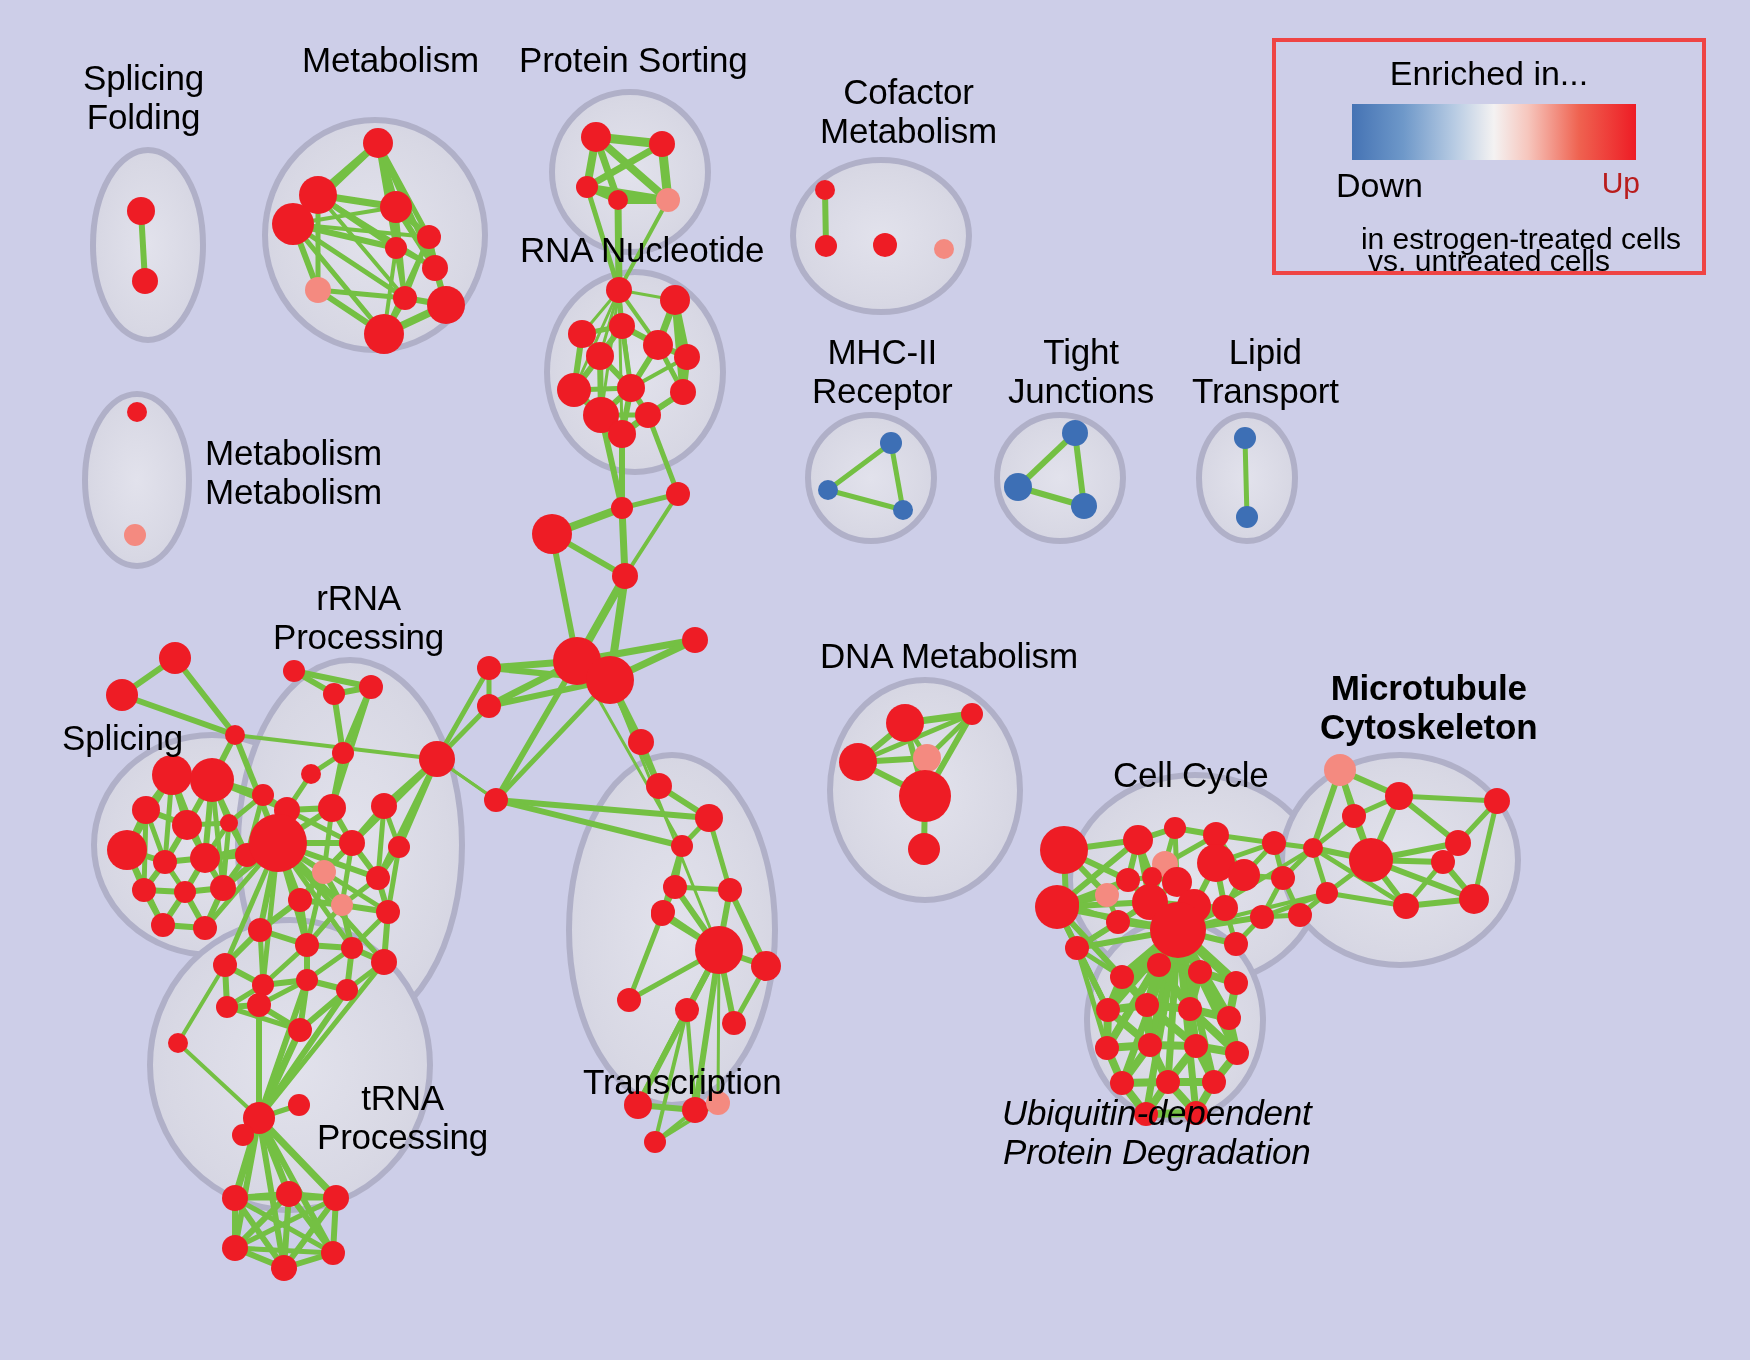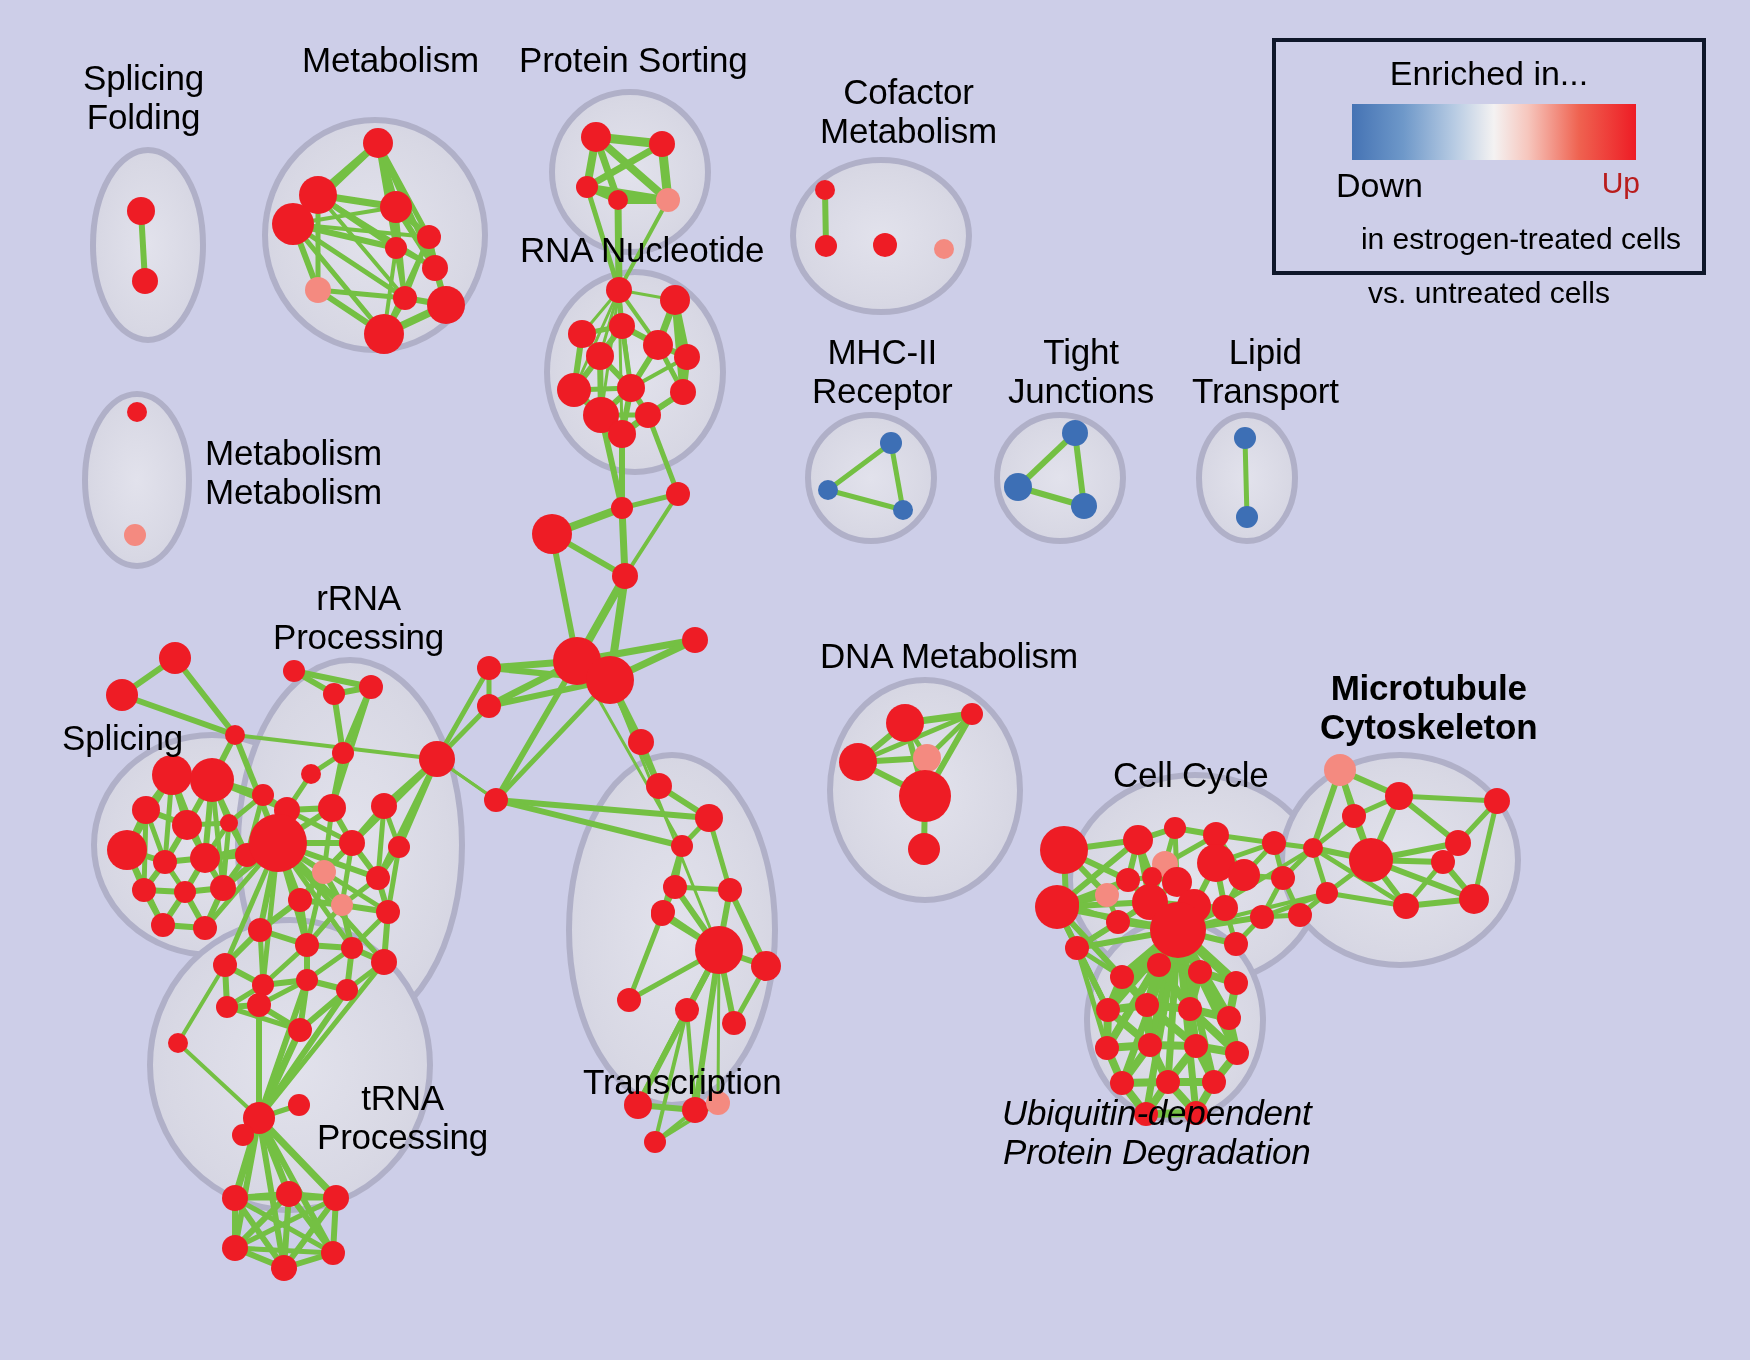--- a/index.html
+++ b/index.html
@@ -19,21 +19,21 @@
     line-height:1.12;
     white-space:pre;
     text-align:center;
     letter-spacing:-0.2px;
   }
   
   #legend{
     position:absolute;
     left:1272px; top:38px;
     width:434px; height:237px;
-    border:4px solid #0f172a;
+    border:4px solid #ef4444;
     background:#cdcee8;
     box-sizing:border-box;
   }
   #legend-title{
     position:absolute;left:0;top:12px;width:100%;
     text-align:center;font-size:34px;color:#000;
     font-family:"Liberation Sans", sans-serif;
   }
   #legend-bar{
     position:absolute;left:76px;top:62px;width:284px;height:56px;
@@ -45,21 +45,21 @@
   }
   #legend-up{
     position:absolute;right:62px;top:124px;font-size:30px;color:#b91c1c;
     font-family:"Liberation Sans", sans-serif;
   }
   #legend-sub1,#legend-sub2{
     position:absolute;left:0;width:100%;text-align:center;
     font-size:30px;color:#000;font-family:"Liberation Sans", sans-serif;
   }
   #legend-sub1{top:180px;padding-left:32px;}
-  #legend-sub2{top:202px;margin-top:32px;}
+  #legend-sub2{top:202px;}
 </style>
 </head>
 <body>
 
 <div id="stage">
 
   <svg id="net" viewBox="0 0 1750 1360" preserveAspectRatio="none">
     <defs>
       <radialGradient id="clusterGrad" cx="50%" cy="50%" r="62%">
         <stop offset="0%" stop-color="#e2e2ec"></stop>

